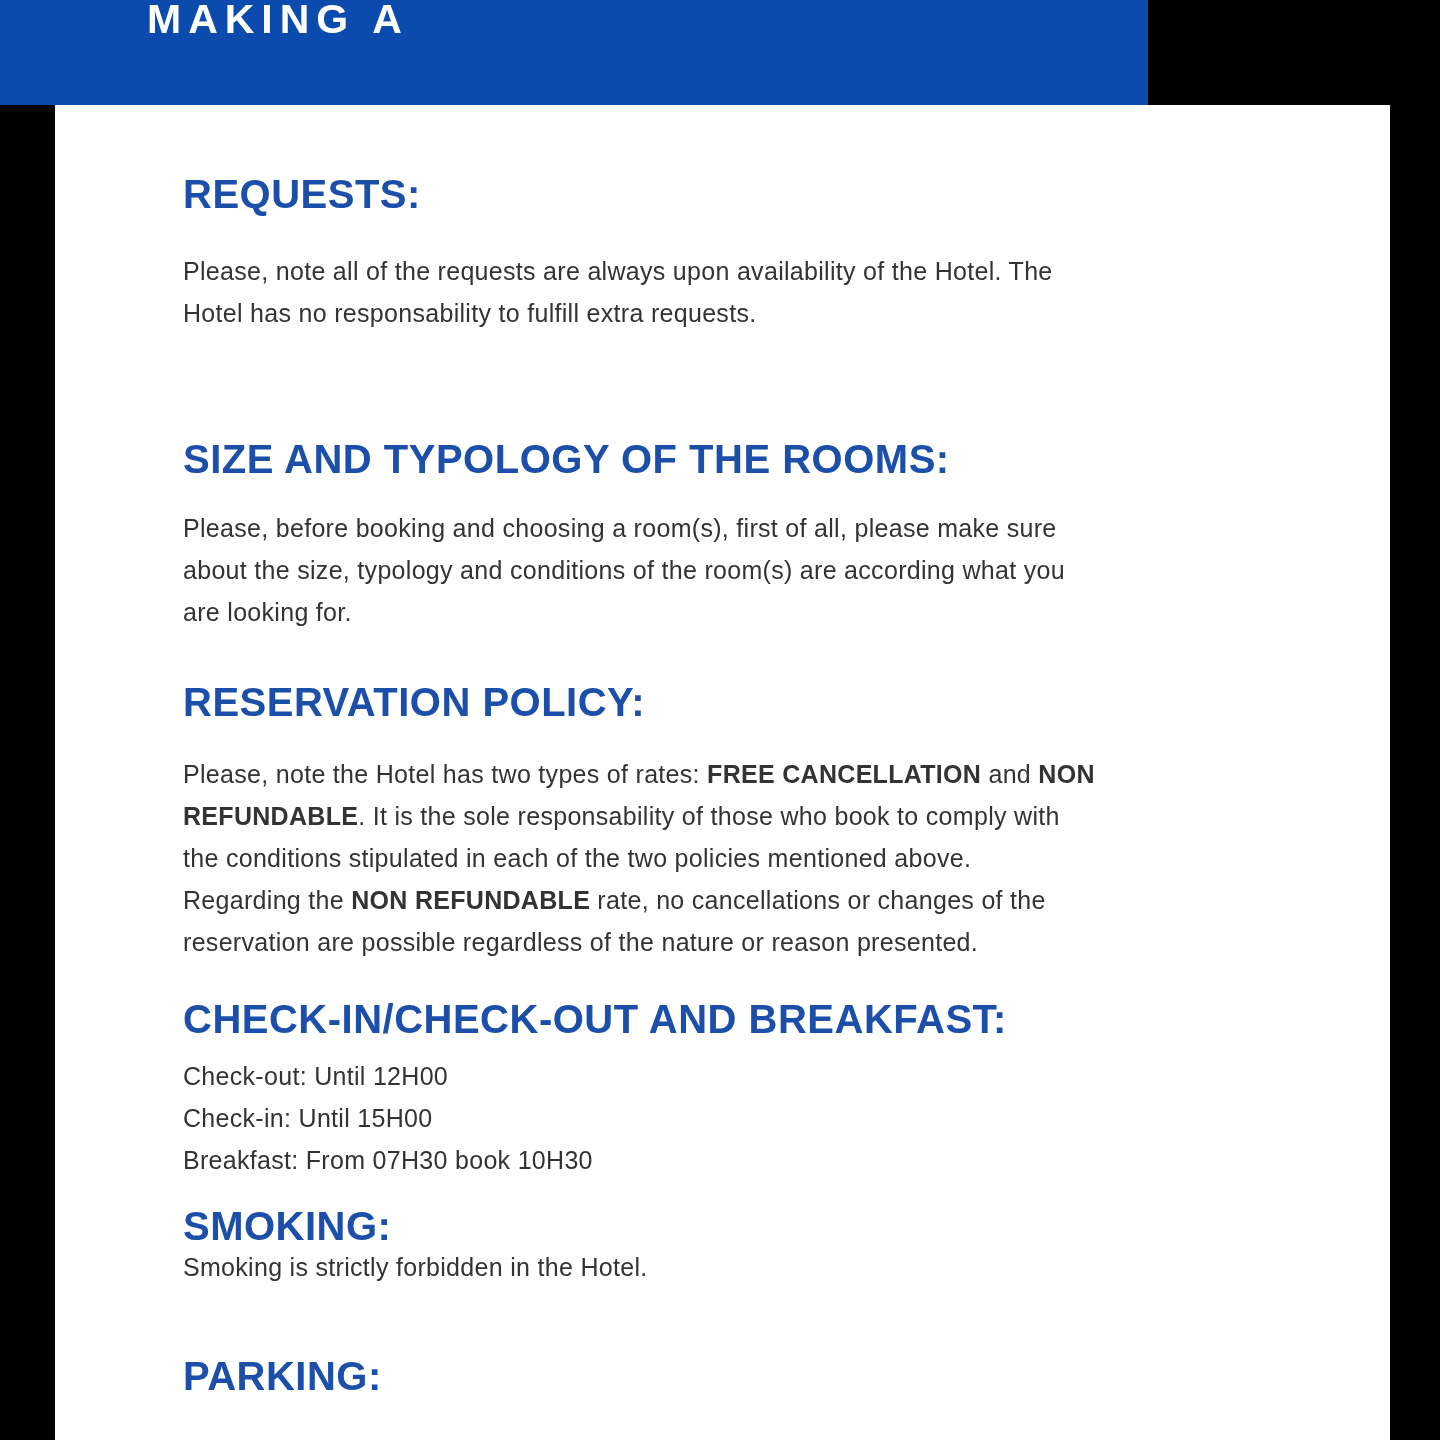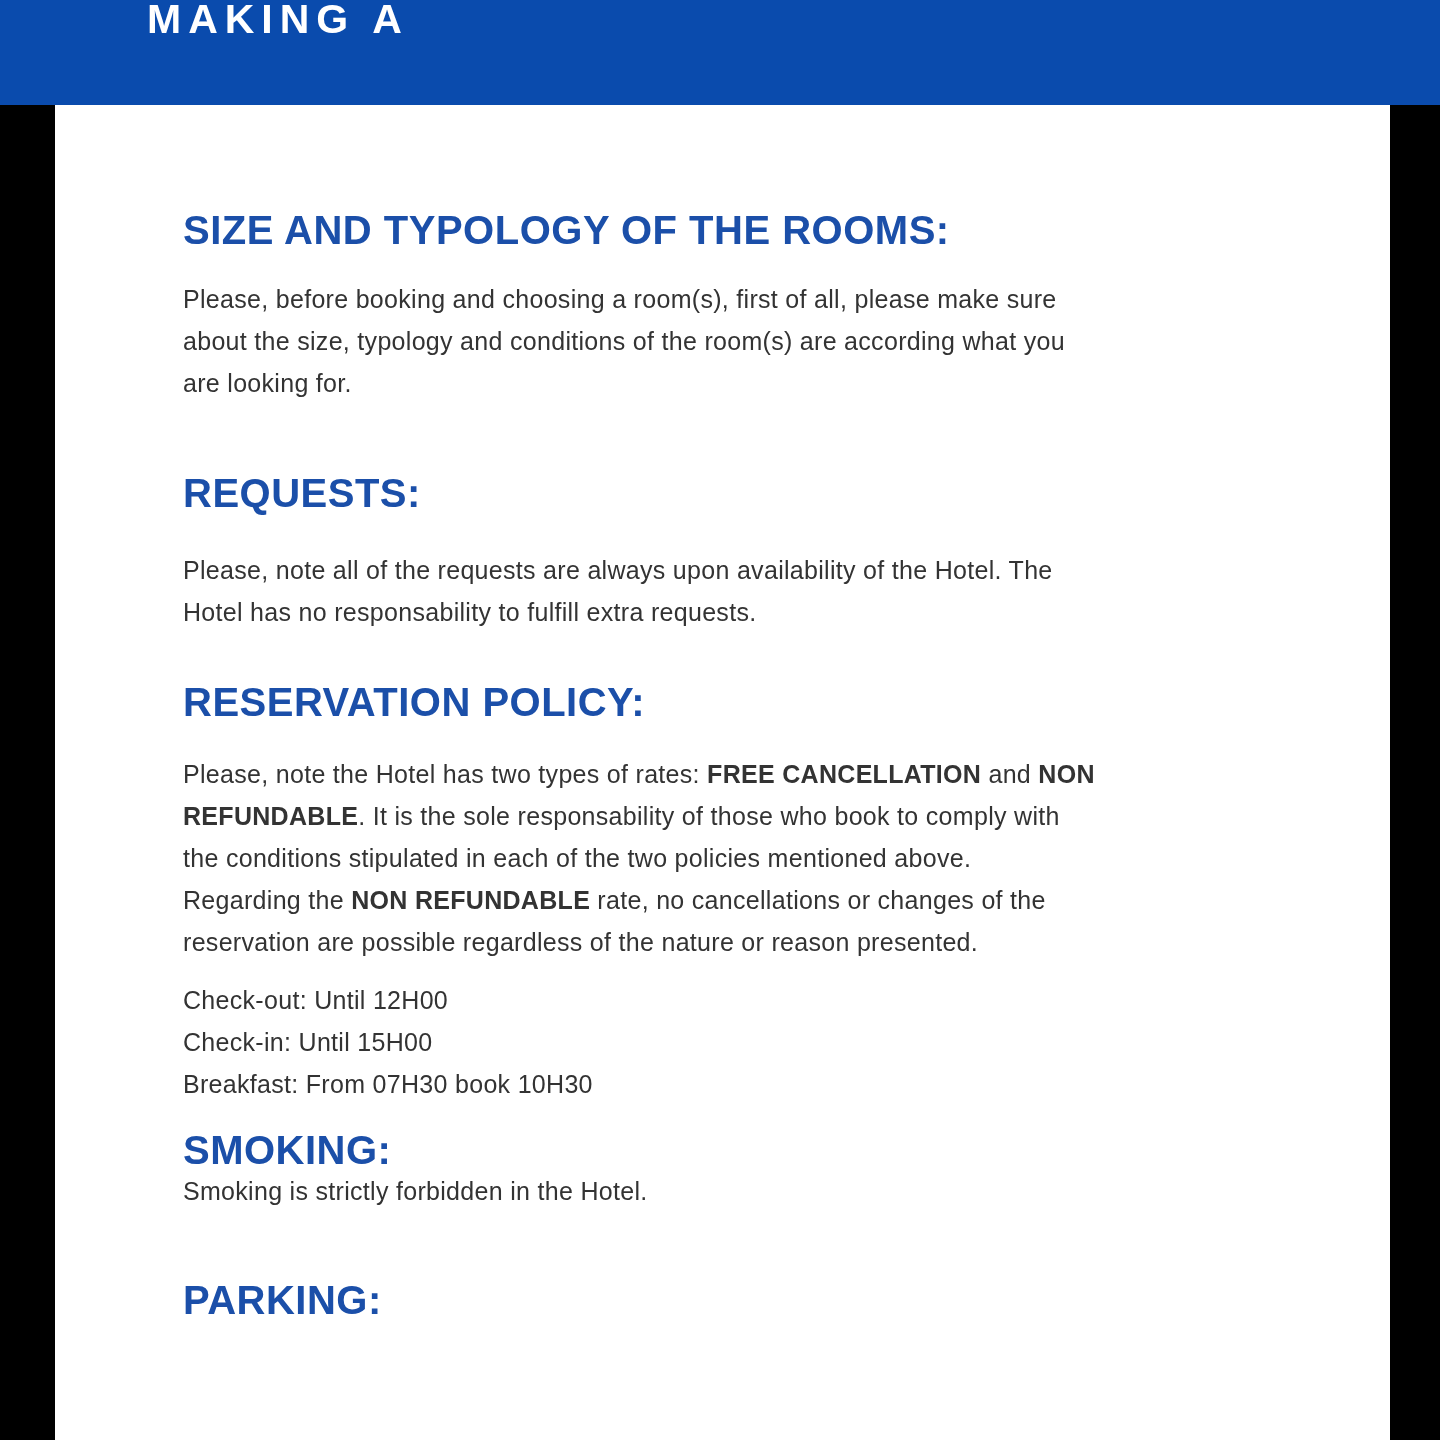--- a/index.html
+++ b/index.html
@@ -16,21 +16,21 @@
     width: 1440px;
     height: 1440px;
     position: relative;
     overflow: hidden;
     background: var(--page-bg);
     font-family: "Liberation Sans", sans-serif;
   }
   .banner {
     position: absolute;
     top: 0; left: 0;
-    width: 1440px;
+    width: 1148px;
     height: 105px;
     background: var(--banner-blue);
     overflow: hidden;
   }
   .banner-title {
     margin-top: -8px;
     padding-left: 147px;
     color: var(--title-text);
     font-weight: 700;
     font-size: 41px;
@@ -84,36 +84,37 @@
 
 <header class="banner">
   <div class="banner-title">
     <div>MAKING A</div>
   </div>
 </header>
 
 <main class="card">
   <div class="content">
 
+    <section class="sec s2">
+      <h2>REQUESTS:</h2>
+      <p><span>Please, note all of the requests are always upon availability of the Hotel. The</span><br><span>Hotel has no responsability to fulfill extra requests.</span></p>
+    </section>
+
     <section class="sec s1">
       <h2>SIZE AND TYPOLOGY OF THE ROOMS:</h2>
       <p><span>Please, before booking and choosing a room(s), first of all, please make sure</span><br><span>about the size, typology and conditions of the room(s) are according what you</span><br><span>are looking for.</span></p>
-    </section>
-
-    <section class="sec s2">
-      <h2>REQUESTS:</h2>
-      <p><span>Please, note all of the requests are always upon availability of the Hotel. The</span><br><span>Hotel has no responsability to fulfill extra requests.</span></p>
     </section>
 
     <section class="sec s3">
       <h2>RESERVATION POLICY:</h2>
       <p><span>Please, note the Hotel has two types of rates: </span><strong>FREE CANCELLATION</strong><span> and </span><strong>NON</strong><br><strong>REFUNDABLE</strong><span>. It is the sole responsability of those who book to comply with</span><br><span>the conditions stipulated in each of the two policies mentioned above.</span><br><span>Regarding the </span><strong>NON REFUNDABLE</strong><span> rate, no cancellations or changes of the</span><br><span>reservation are possible regardless of the nature or reason presented.</span></p>
     </section>
 
     <section class="sec s4">
+      <h2>CHECK-IN/CHECK-OUT AND BREAKFAST:</h2>
       <p><span>Check-out: Until 12H00</span><br><span>Check-in: Until 15H00</span><br><span>Breakfast: From 07H30 book 10H30</span></p>
     </section>
 
     <section class="sec s5">
       <h2>SMOKING:</h2>
       <p><span>Smoking is strictly forbidden in the Hotel.</span></p>
     </section>
 
     <section class="sec s6">
       <h2>PARKING:</h2>

